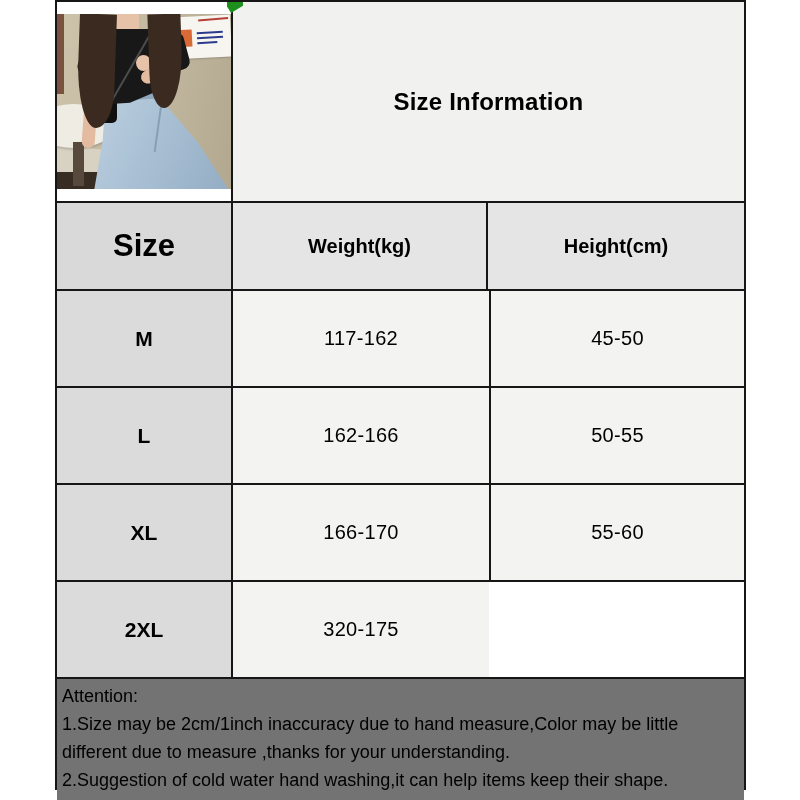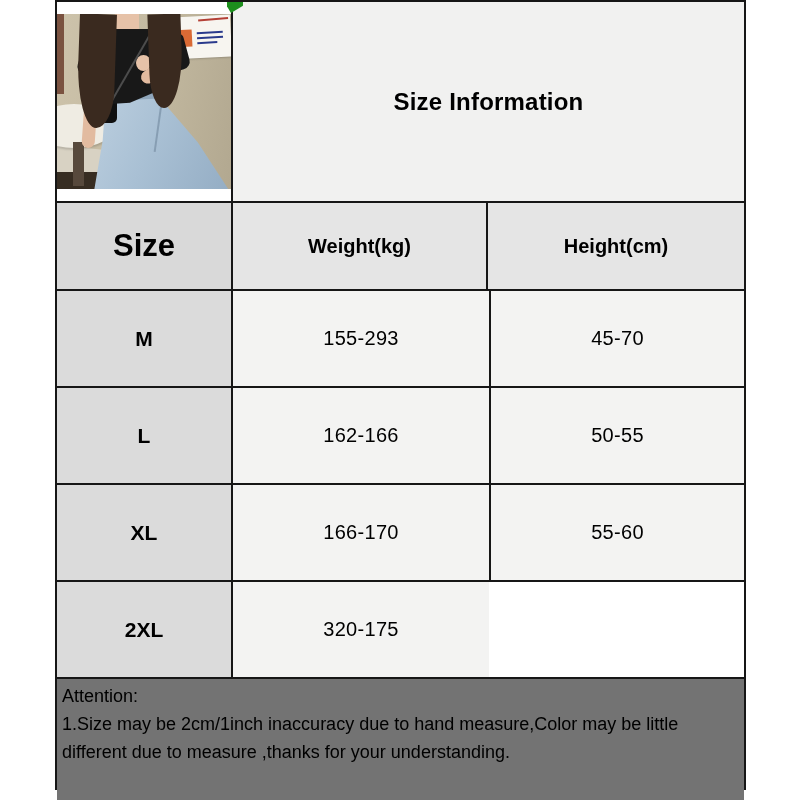--- a/index.html
+++ b/index.html
@@ -117,39 +117,40 @@
     </div>
 
     <div class="trow" id="row-head">
       <div class="cell c1" id="size-header">Size</div>
       <div class="cell c3 bl col-header">Weight(kg)</div>
       <div class="cell c2 bl col-header">Height(cm)</div>
     </div>
 
     <div class="trow row-data">
       <div class="cell c1 size-col">M</div>
-      <div class="cell c2 bl val-col">155-293</div>
-      <div class="cell c3 bl val-col">45-70</div>
+      <div class="cell c2 bl val-col">117-162</div>
+      <div class="cell c3 bl val-col">45-50</div>
     </div>
     <div class="trow row-data">
       <div class="cell c1 size-col">L</div>
       <div class="cell c2 bl val-col">162-166</div>
       <div class="cell c3 bl val-col">50-55</div>
     </div>
     <div class="trow row-data">
       <div class="cell c1 size-col">XL</div>
       <div class="cell c2 bl val-col">166-170</div>
       <div class="cell c3 bl val-col">55-60</div>
     </div>
     <div class="trow row-data">
       <div class="cell c1 size-col">2XL</div>
       <div class="cell c2 bl val-col">320-175</div>
     </div>
 
     <div class="trow" id="row-attn">
       <div class="attn-line">Attention:</div>
       <div class="attn-line">1.Size may be 2cm/1inch inaccuracy due to hand measure,Color may be little</div>
       <div class="attn-line">different due to measure ,thanks for your understanding.</div>
+      <div class="attn-line">2.Suggestion of cold water hand washing,it can help items keep their shape.</div>
     </div>
 
     <div id="corner-mark"></div>
   </div>
 </div>
 
 </body></html>

